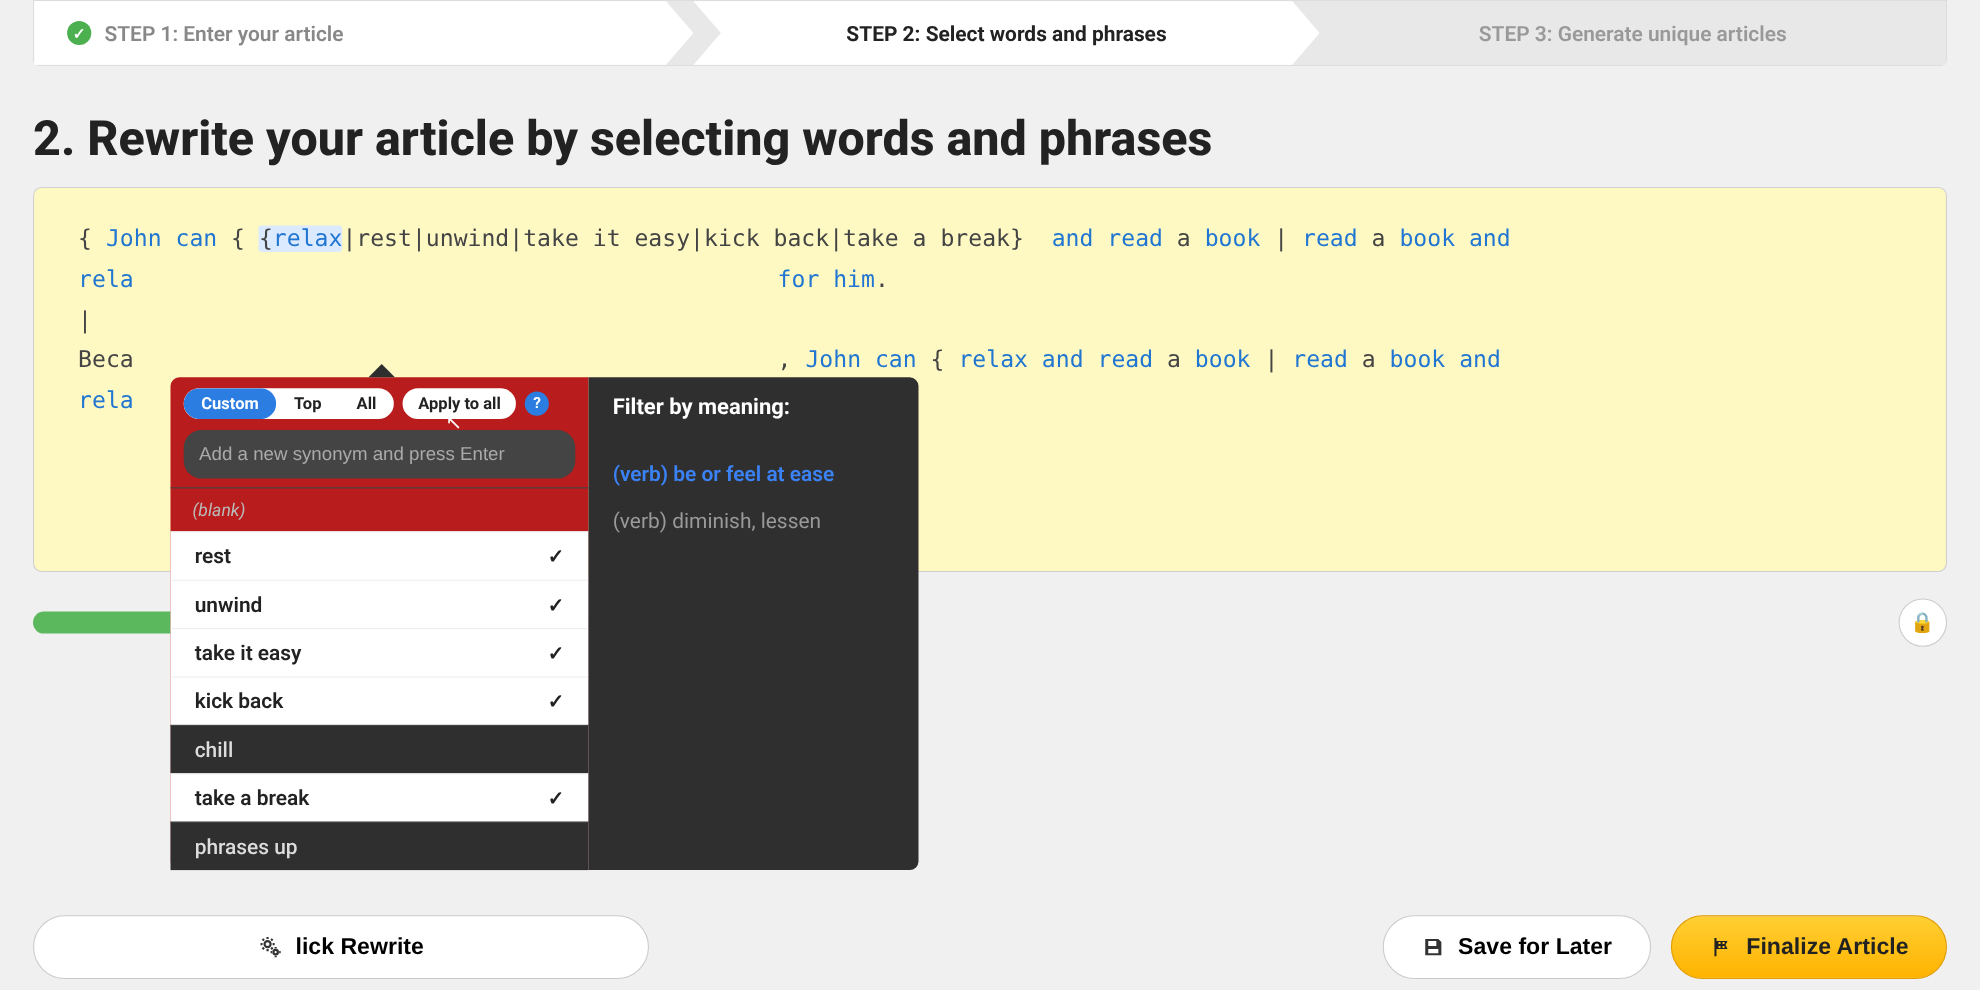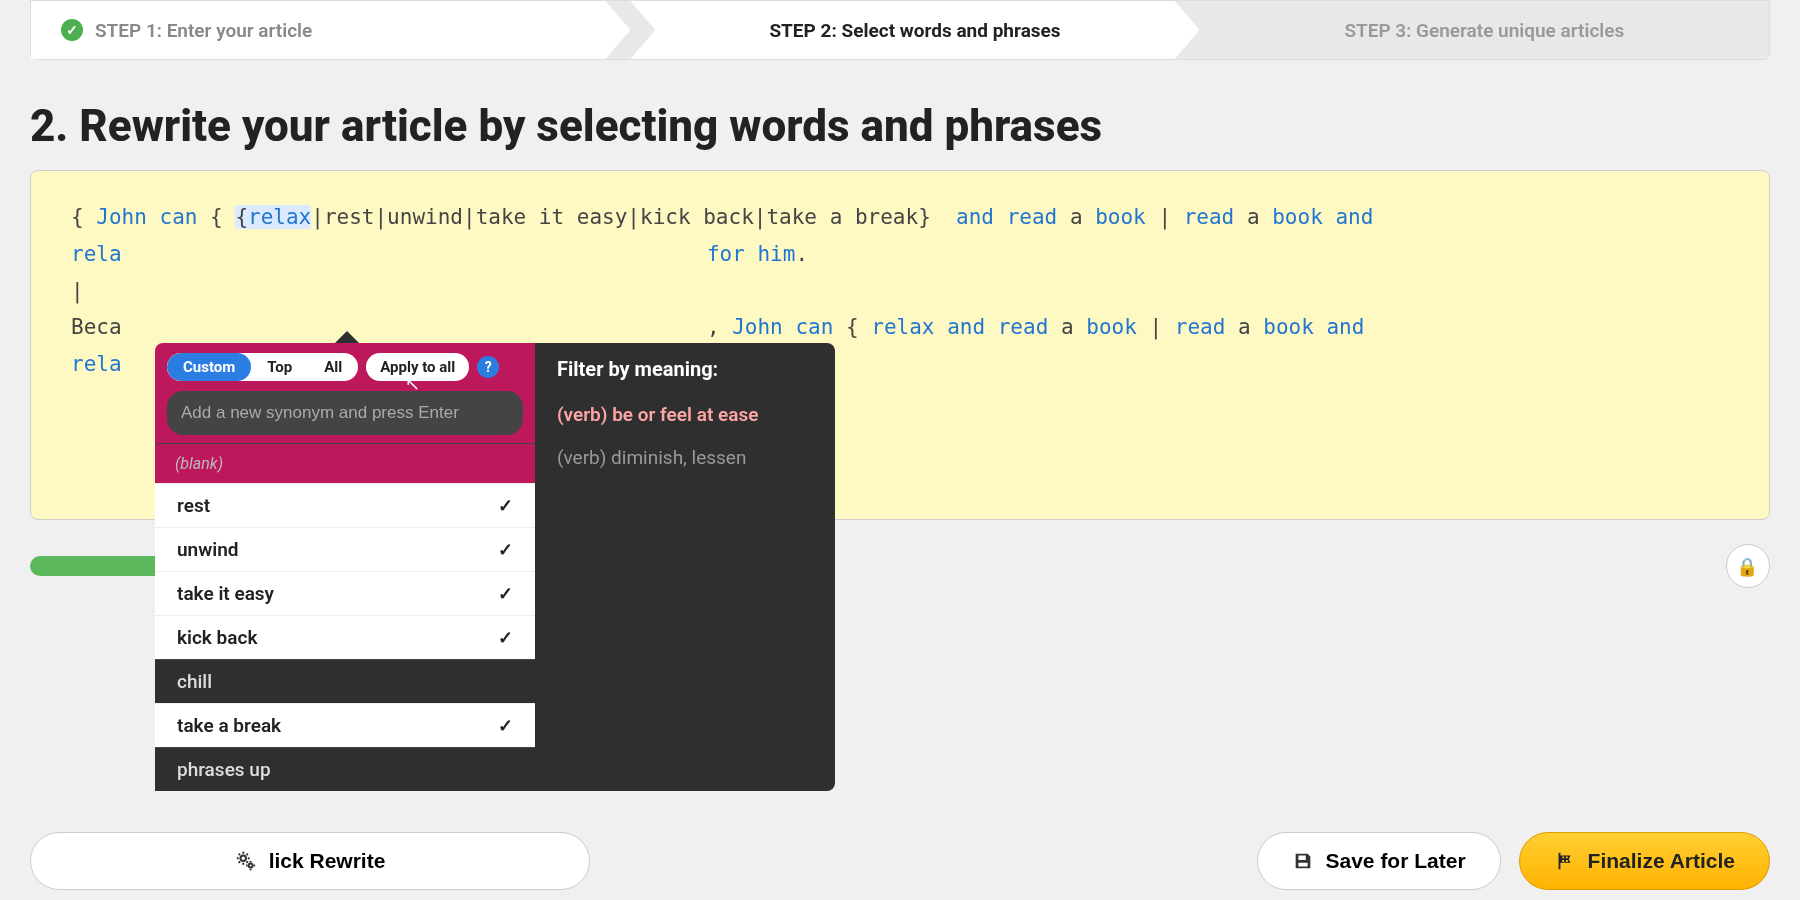--- a/index.html
+++ b/index.html
@@ -138,21 +138,21 @@
   .popover {
     position: absolute;
     top: 343px;
     left: 155px;
     display: flex;
     z-index: 50;
     color: #fff;
   }
   .pop-left {
     width: 380px;
-    background: #be185d;
+    background: #b91c1c;
     border-radius: 8px 0 0 8px;
     overflow: visible;
   }
   .pop-right {
     width: 300px;
     background: #2f2f2f;
     border-radius: 0 8px 8px 0;
     padding: 14px 22px;
   }
   .pop-arrow {
@@ -250,28 +250,28 @@
     font-weight: 500;
     border-top: 1px solid #444;
   }
   .check-small {
     font-size: 18px;
     font-weight: 900;
   }
   .filter-title {
     font-size: 20px;
     font-weight: 700;
-    margin-bottom: 12px;
+    margin-bottom: 28px;
   }
   .meaning {
     font-size: 19px;
     padding: 10px 0;
     cursor: pointer;
   }
-  .meaning.active { color: #fca5a5; font-weight: 600; }
+  .meaning.active { color: #3b82f6; font-weight: 600; }
   .meaning.dim { color: #999; }
 </style>
 </head>
 <body>
 
 <div class="stepper">
   <div class="step step-1">
     <span class="check">✓</span>
     <span>STEP 1: Enter your article</span>
   </div>

